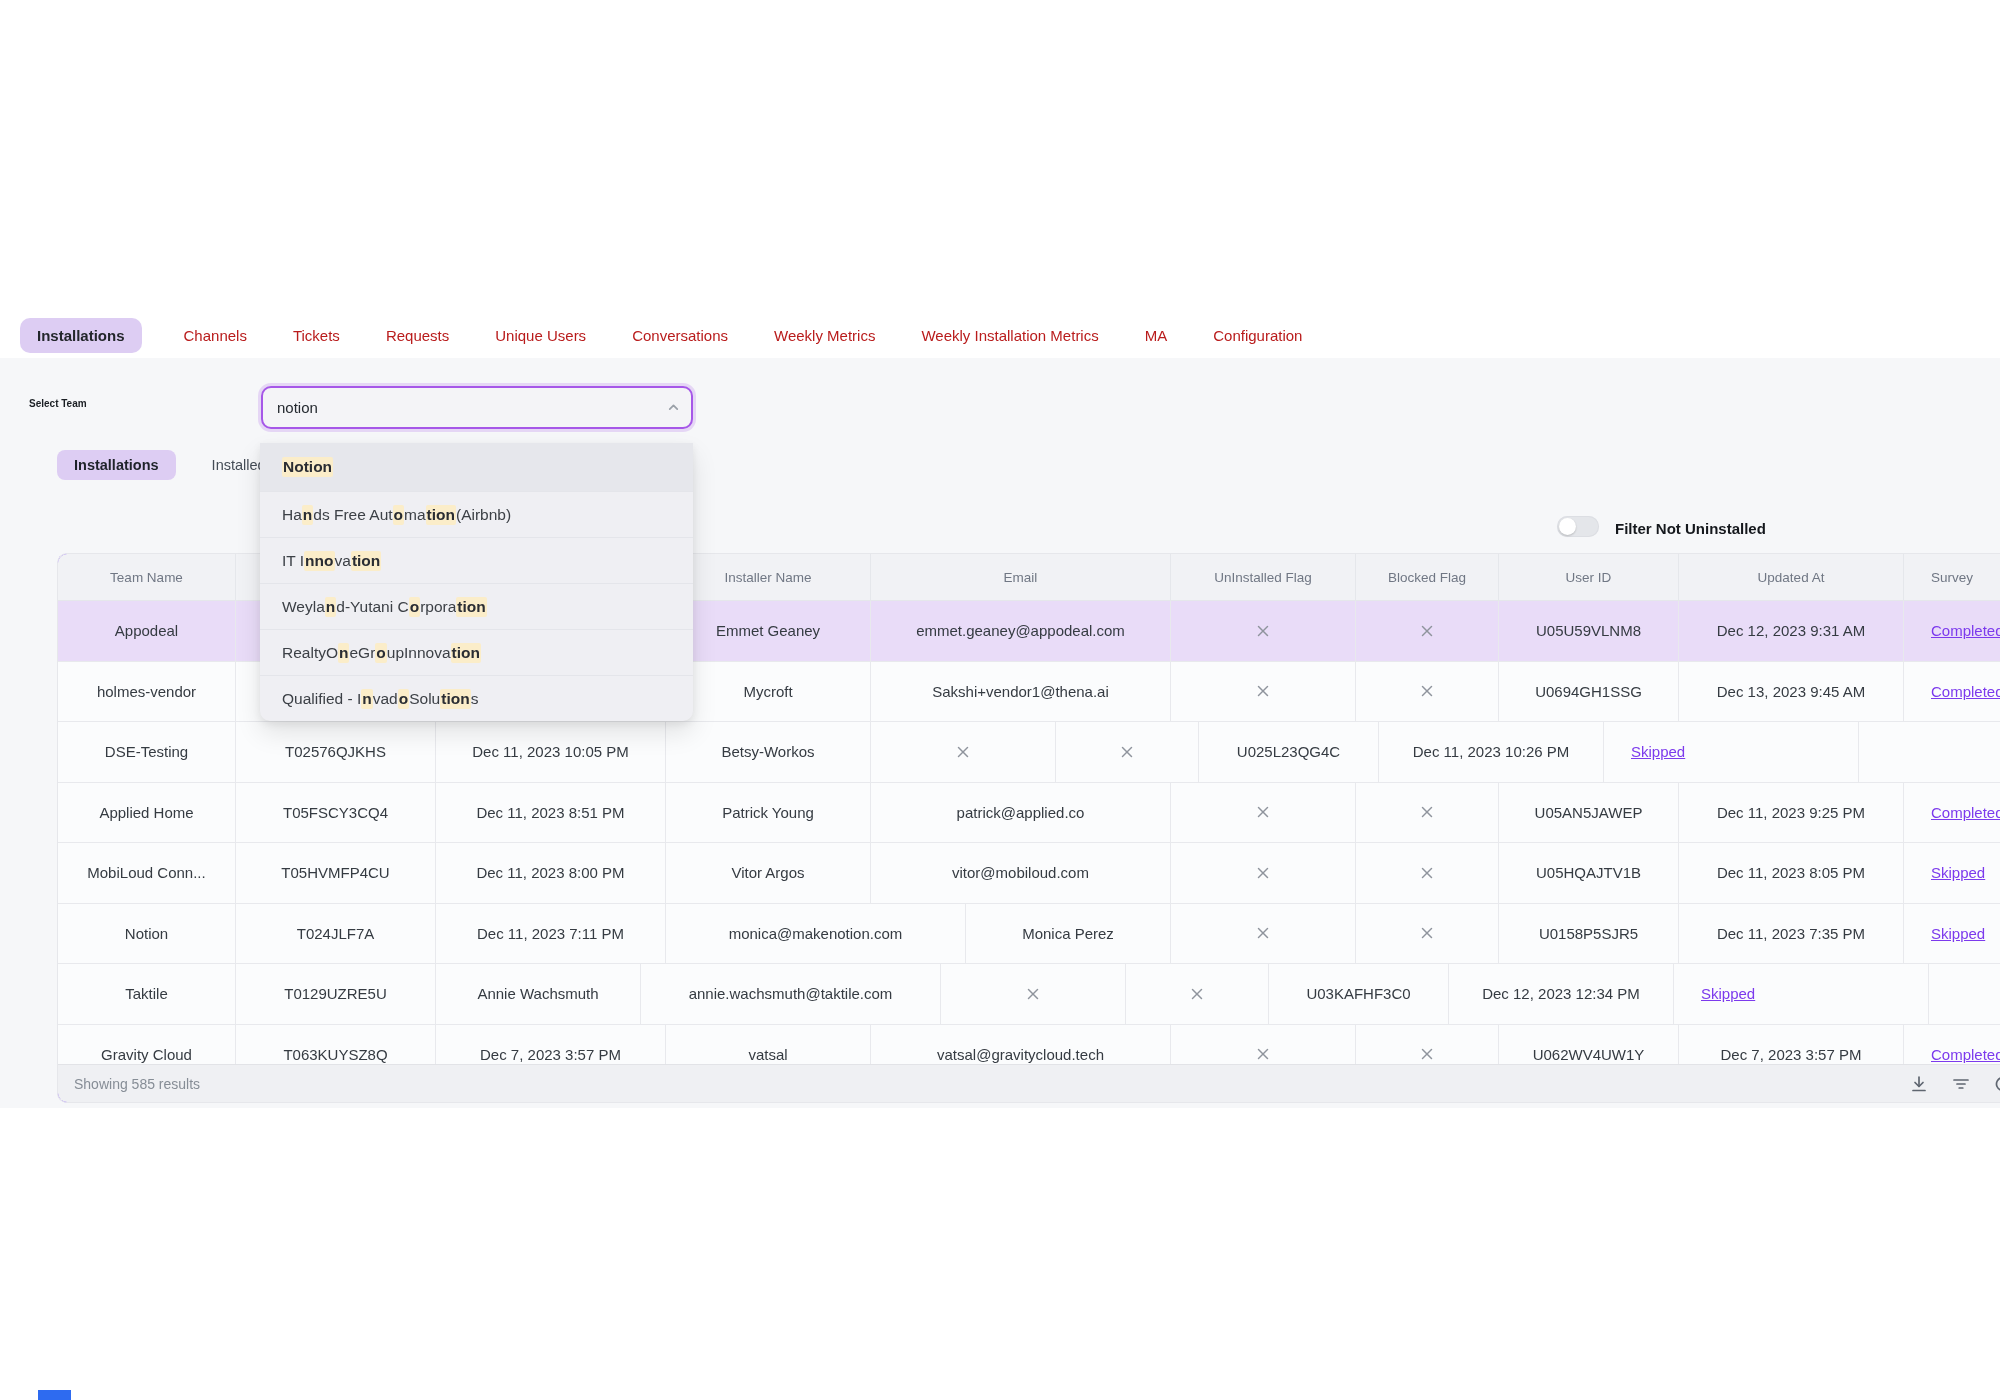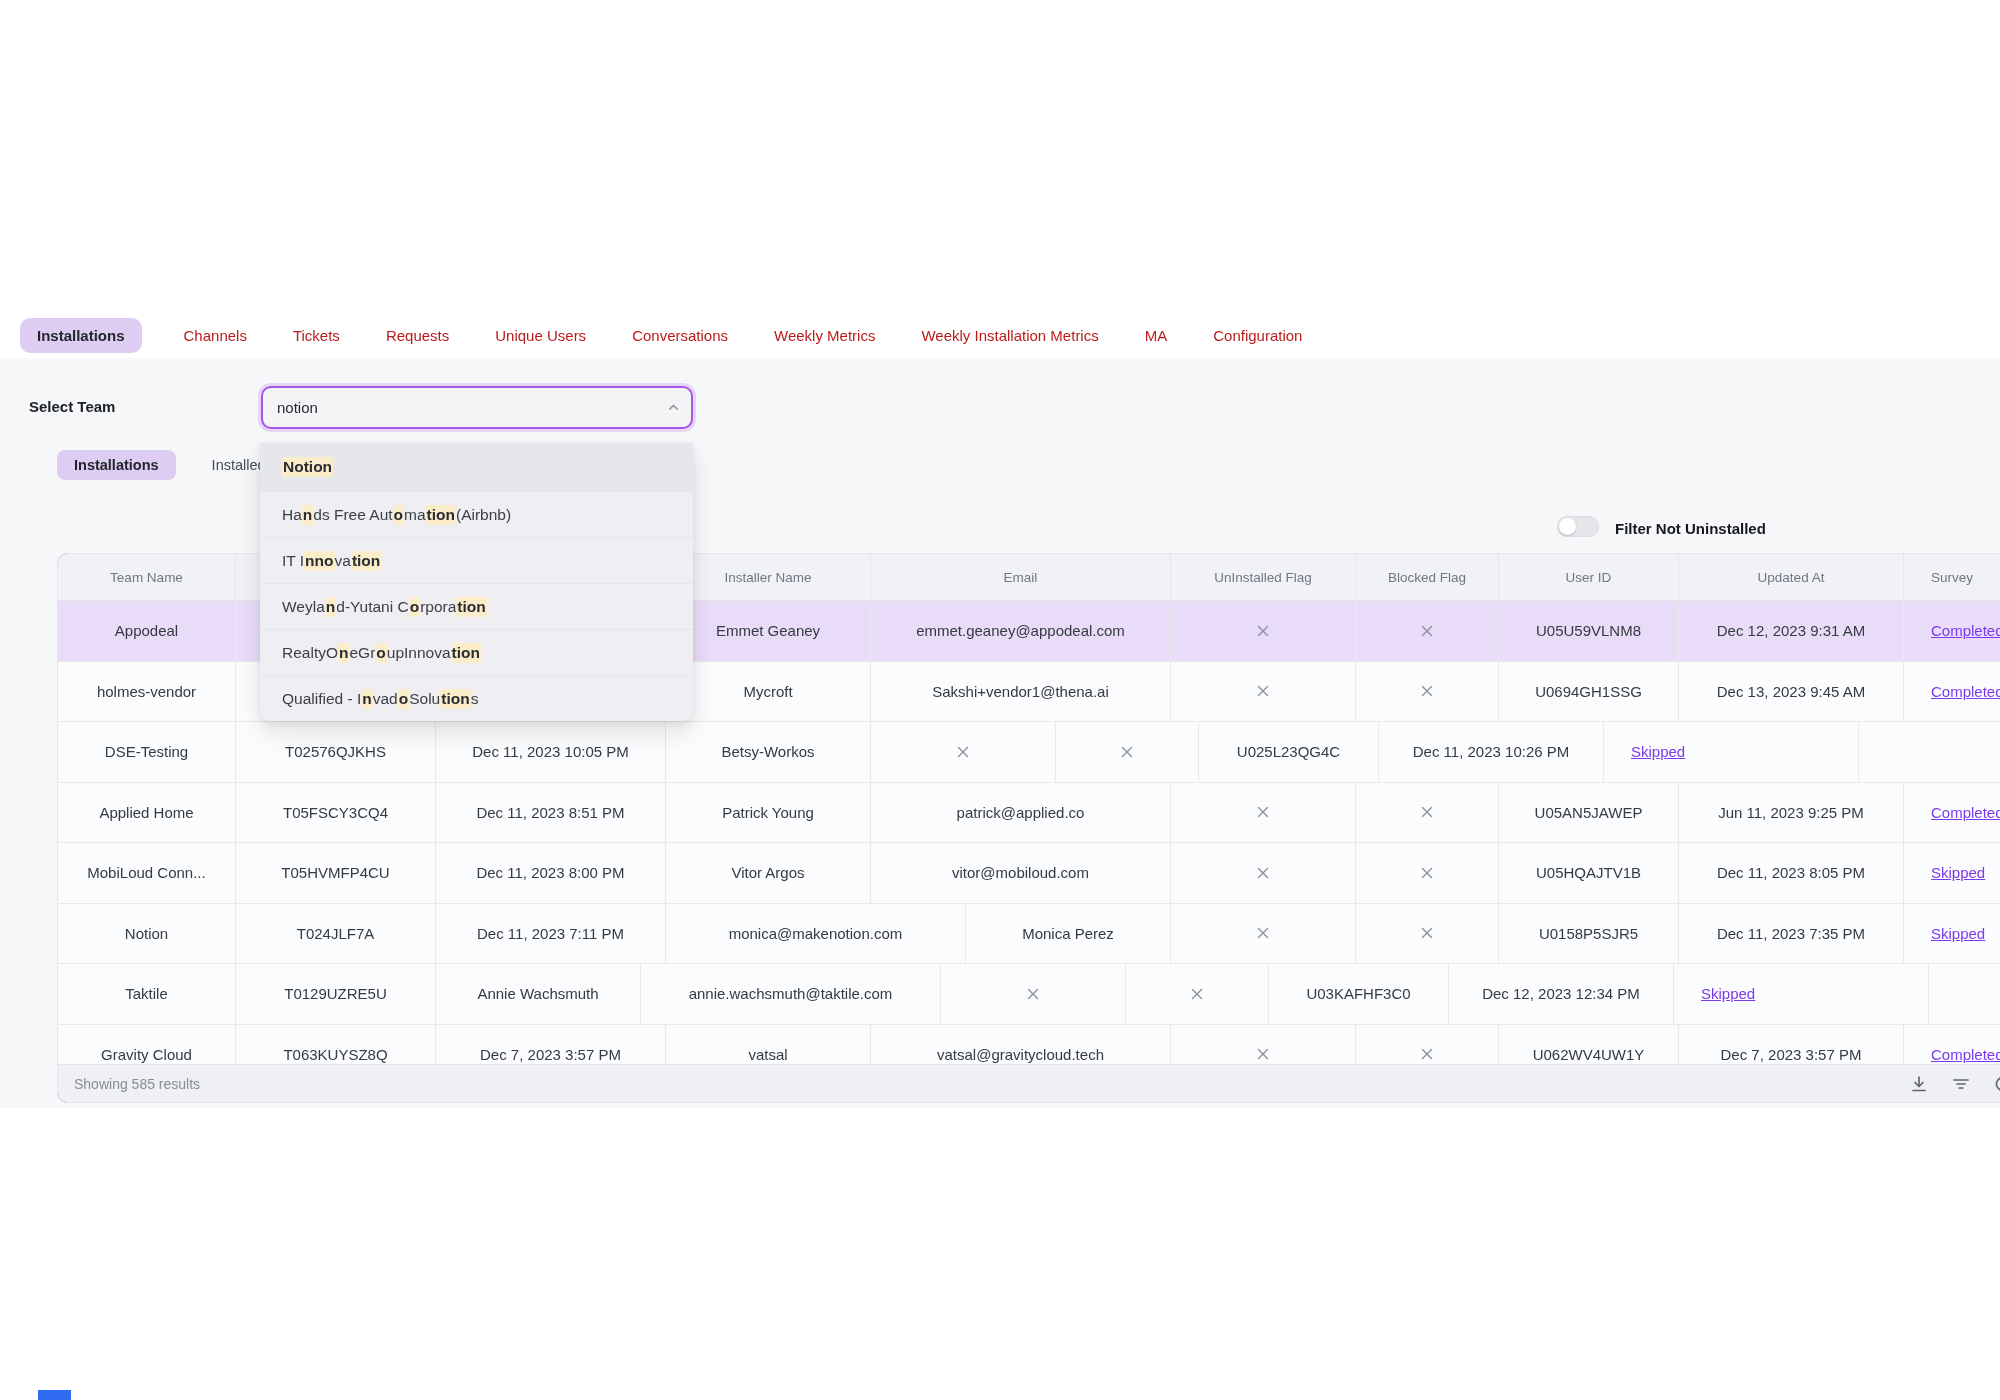--- a/index.html
+++ b/index.html
@@ -10,21 +10,21 @@
     -webkit-font-smoothing:antialiased;
   }
   .gray-band { position:absolute; left:0; top:358px; width:2000px; height:750px; background:#f6f7f9; }
 
   
   .main-tabs { position:absolute; left:20px; top:318px; display:flex; align-items:center; gap:38px; }
   .main-tabs .tab { font-size:15px; font-weight:500; color:#b91c1c; padding:9px 4px; cursor:pointer; white-space:nowrap; }
   .main-tabs .tab.active { background:#ddcdf3; color:#23262b; font-weight:600; border-radius:10px; padding:9px 17px; }
 
   
-  .select-label { position:absolute; left:29px; top:398px; font-size:15px; font-weight:700; color:#1b1f24; }
+  .select-label { position:absolute; left:29px; top:398px; font-size:10px; font-weight:700; color:#1b1f24; }
   .team-select { position:absolute; left:261px; top:386px; width:432px; height:43px; z-index:31; }
   .team-input {
     width:100%; height:100%; border:2px solid #a657e8; border-radius:10px; background:#f4f4f7;
     box-shadow:0 0 0 3px rgba(167,87,232,0.20); padding:0 40px 0 14px;
     font-family:"Liberation Sans", sans-serif; font-size:15px; color:#24292f; outline:none;
   }
   .team-select .chevron { position:absolute; right:12px; top:14px; line-height:0; }
 
   
   .sub-tabs { position:absolute; left:57px; top:450px; display:flex; align-items:center; gap:32px; }
@@ -215,21 +215,21 @@
                 <path d="M11.5 2.5 L2.5 11.5"></path>
               </svg></span>
           </div>
           <div class="td c6">
             <span class="flag-x"><svg width="14" height="14" viewBox="0 0 14 14" fill="none" stroke="#8f949d" stroke-width="1.5" stroke-linecap="round">
                 <path d="M2.5 2.5 L11.5 11.5"></path>
                 <path d="M11.5 2.5 L2.5 11.5"></path>
               </svg></span>
           </div>
           <div class="td c7">U05AN5JAWEP</div>
-          <div class="td c8">Jun 11, 2023 9:25 PM</div>
+          <div class="td c8">Dec 11, 2023 9:25 PM</div>
           <div class="td c9">
             <span class="survey-link">Completed</span>
           </div>
         </div>
         <div class="tr">
           <div class="td c0">MobiLoud Conn...</div>
           <div class="td c1">T05HVMFP4CU</div>
           <div class="td c2">Dec 11, 2023 8:00 PM</div>
           <div class="td c3">Vitor Argos</div>
           <div class="td c4">vitor@mobiloud.com</div>

